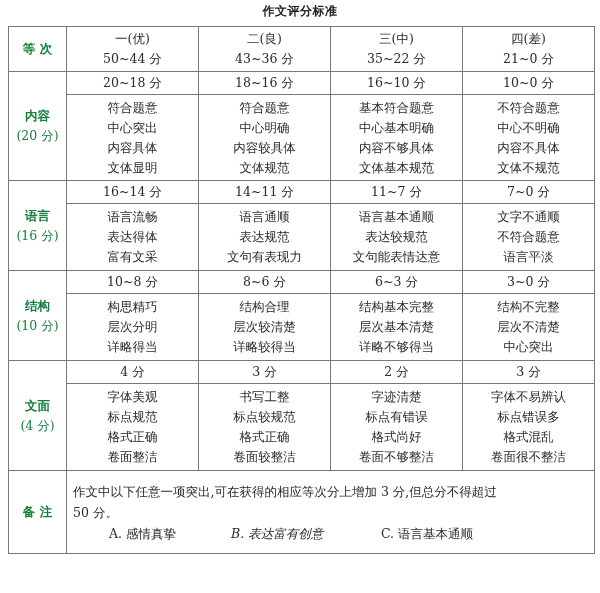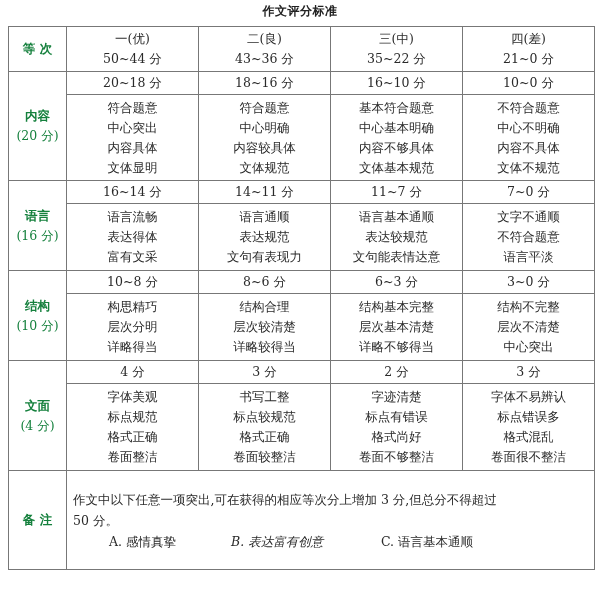--- a/index.html
+++ b/index.html
@@ -17,21 +17,21 @@
   .label { font-family: "DejaVu Sans", "Liberation Sans", sans-serif; font-weight: bold; font-size: 12.5px; line-height: 20px; color: #15803d; }
   .label .sub { font-weight: normal; font-family: "DejaVu Serif", "Liberation Serif", serif; }
   .hdr td { height: 44px; }
   .hdr .grade { line-height: 20px; }
   .score td { height: 22px; }
   .desc4 td { height: 85px; }
   .desc3 td { height: 66px; }
   .desc4b td { height: 86px; }
   .note td { height: 74px; }
   .line { display: block; white-space: nowrap; }
-  .note-text { text-align: left; padding: 12px 6px; font-size: 12.5px; line-height: 21px; }
+  .note-text { text-align: left; padding: 4px 6px; font-size: 12.5px; line-height: 21px; }
   .opts { display: flex; margin-left: 36px; }
   .opts span { display: inline-block; }
   .opts .o1 { width: 122px; }
   .opts .o2 { width: 150px; font-style: italic; }
 </style>
 </head>
 <body>
 
 <div class="title">作文评分标准</div>
 

